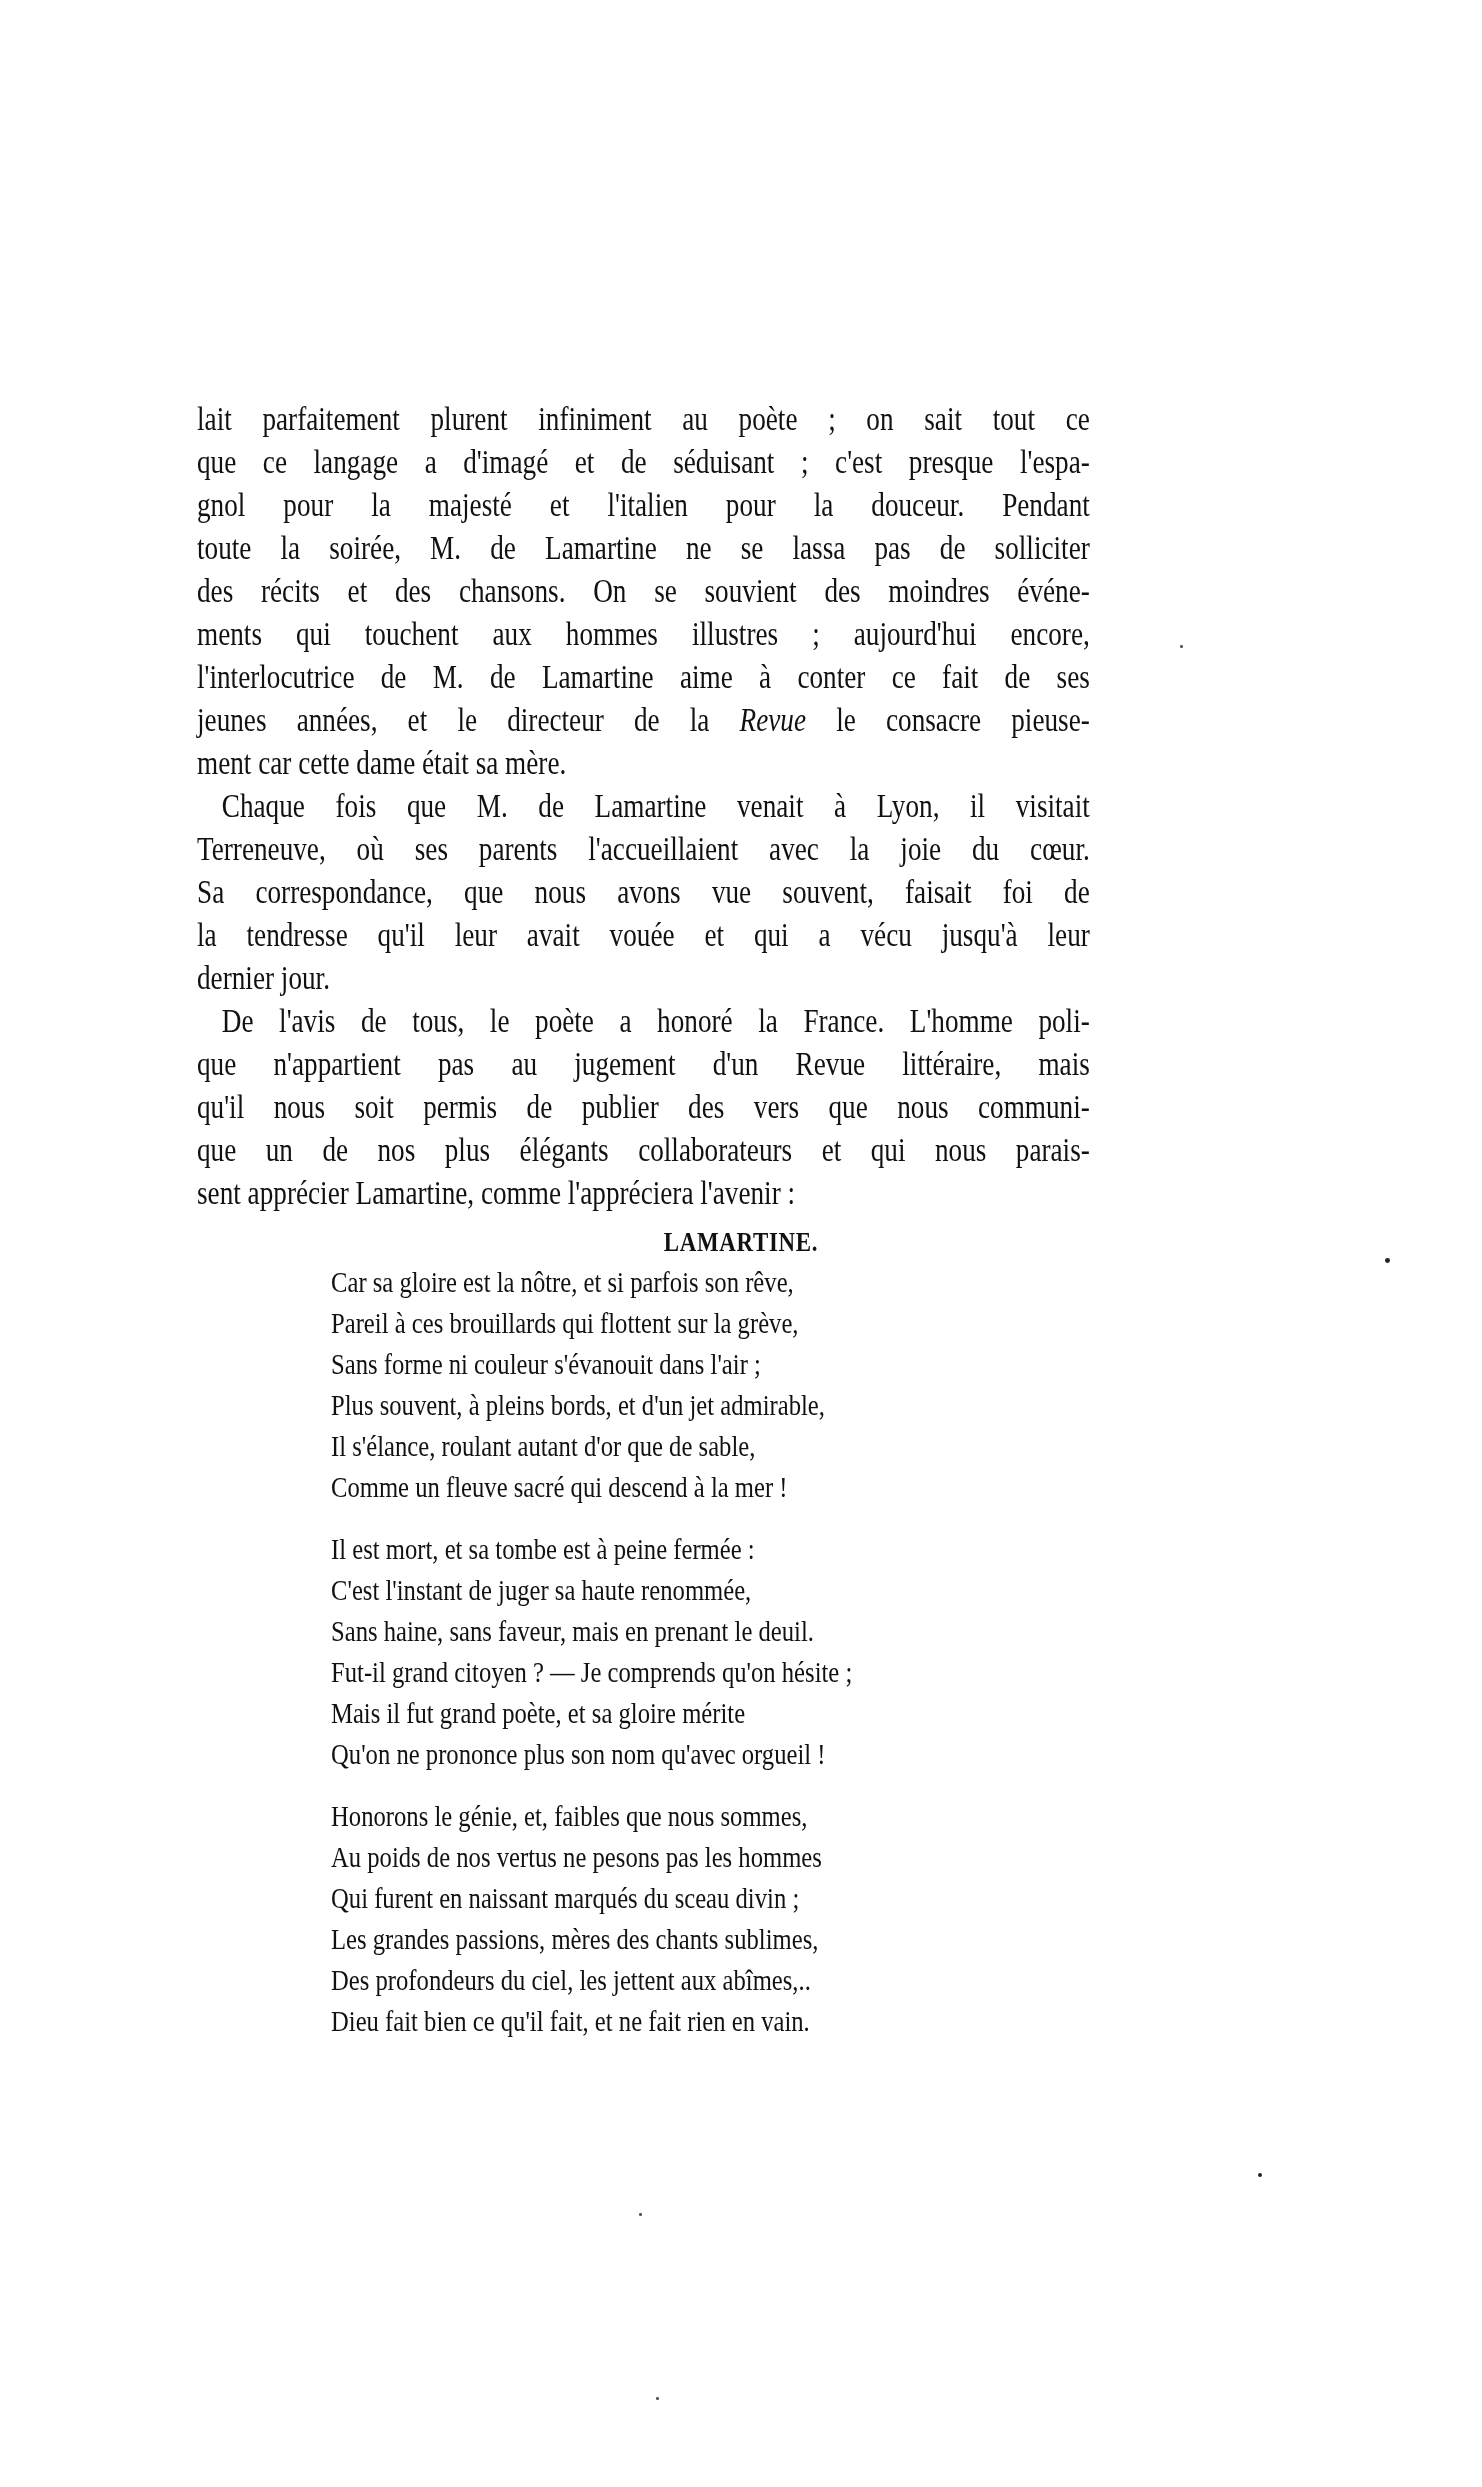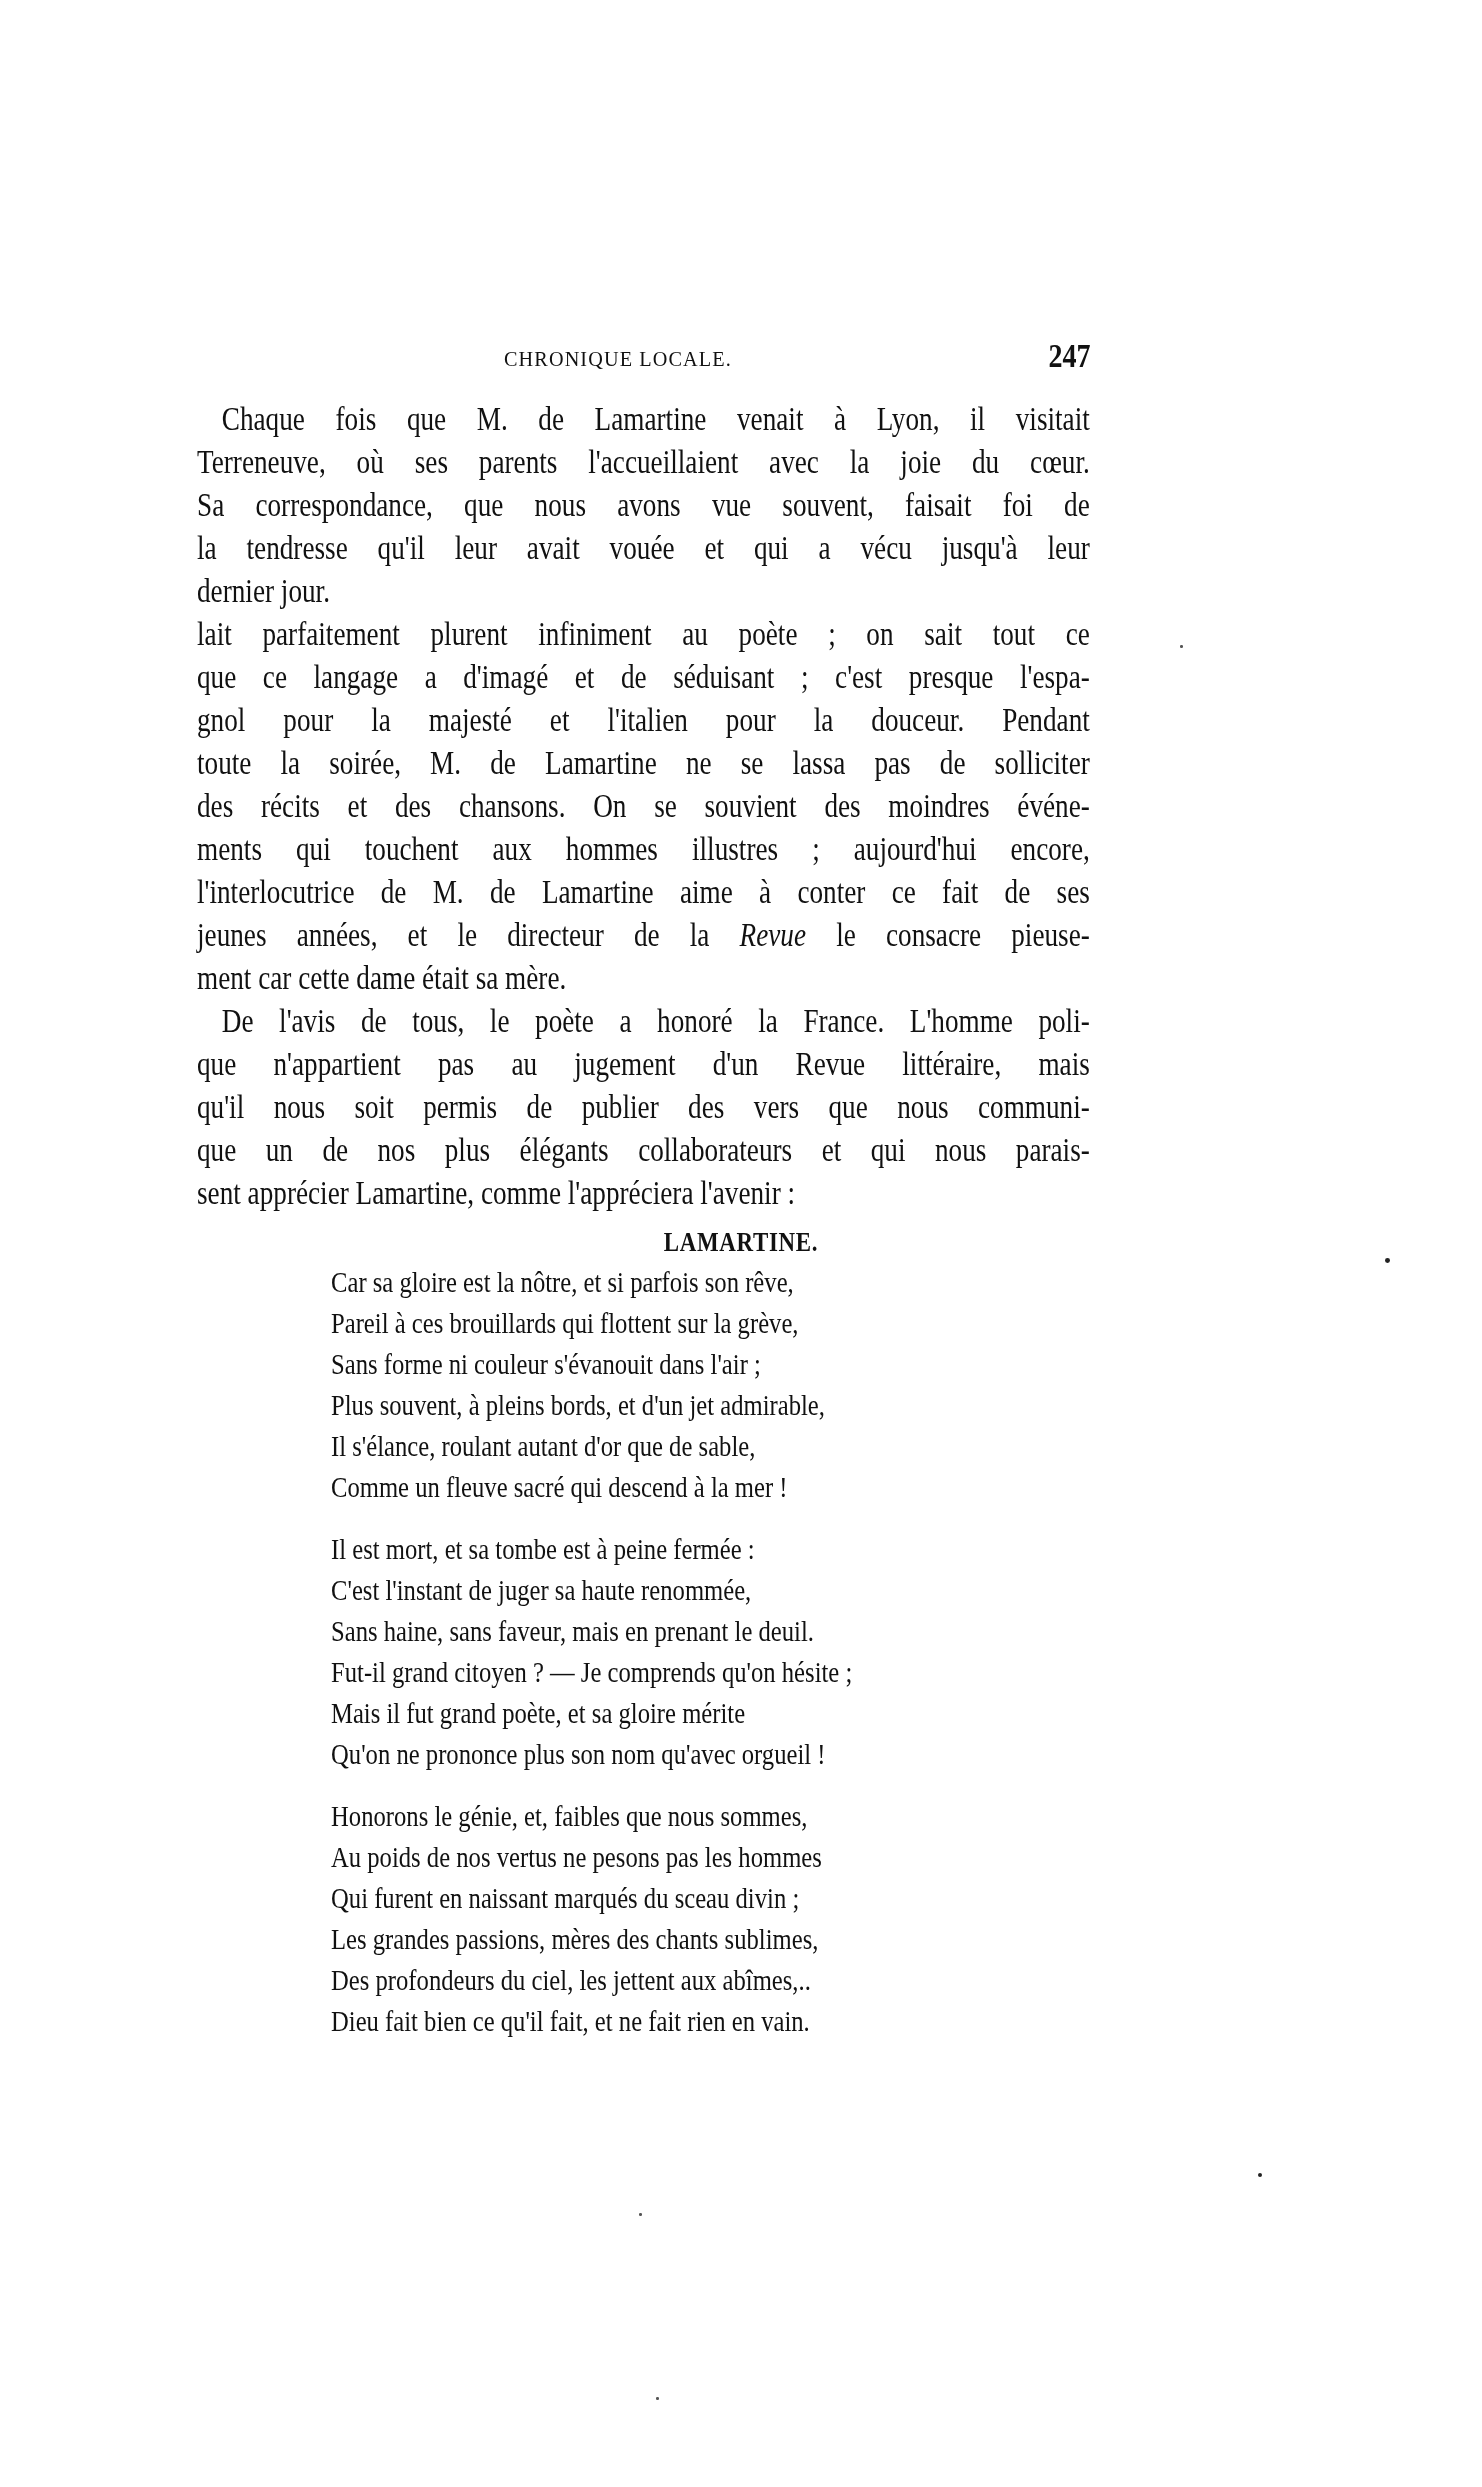--- a/index.html
+++ b/index.html
@@ -22,49 +22,45 @@
   .stanza { margin-bottom:21px; }
   .verse { height:41px; line-height:41px; font-size:29px; white-space:nowrap; transform:scaleX(0.85); transform-origin:left; }
   em { font-style:italic; }
   .speck { position:absolute; width:2.5px; height:2.5px; background:#555; border-radius:50%; }
 </style>
 </head>
 <body>
 
 <div class="page">
 
-  <div class="running-head">
-    <span class="running-title">CHRONIQUE LOCALE.</span>
-    <span class="page-number">247</span>
-  </div>
 
   <div class="prose">
-
-    <div>
-      <div class="line indent">Chaque fois que M. de Lamartine venait à Lyon, il visitait</div>
-      <div class="line">Terreneuve, où ses parents l'accueillaient avec la joie du cœur.</div>
-      <div class="line">Sa correspondance, que nous avons vue souvent, faisait foi de</div>
-      <div class="line">la tendresse qu'il leur avait vouée et qui a vécu jusqu'à leur</div>
-      <div class="line last">dernier jour.</div>
-    </div>
 
     <div>
       <div class="line">lait parfaitement plurent infiniment au poète ; on sait tout ce</div>
       <div class="line">que ce langage a d'imagé et de séduisant ; c'est presque l'espa-</div>
       <div class="line">gnol pour la majesté et l'italien pour la douceur. Pendant</div>
       <div class="line">toute la soirée, M. de Lamartine ne se lassa pas de solliciter</div>
       <div class="line">des récits et des chansons. On se souvient des moindres événe-</div>
       <div class="line">ments qui touchent aux hommes illustres ; aujourd'hui encore,</div>
       <div class="line">l'interlocutrice de M. de Lamartine aime à conter ce fait de ses</div>
       <div class="line">
         <span>jeunes années, et le directeur de la</span>
         <em>Revue</em>
         <span>le consacre pieuse-</span>
       </div>
       <div class="line last">ment car cette dame était sa mère.</div>
+    </div>
+
+    <div>
+      <div class="line indent">Chaque fois que M. de Lamartine venait à Lyon, il visitait</div>
+      <div class="line">Terreneuve, où ses parents l'accueillaient avec la joie du cœur.</div>
+      <div class="line">Sa correspondance, que nous avons vue souvent, faisait foi de</div>
+      <div class="line">la tendresse qu'il leur avait vouée et qui a vécu jusqu'à leur</div>
+      <div class="line last">dernier jour.</div>
     </div>
 
     <div>
       <div class="line indent">De l'avis de tous, le poète a honoré la France. L'homme poli-</div>
       <div class="line">que n'appartient pas au jugement d'un Revue littéraire, mais</div>
       <div class="line">qu'il nous soit permis de publier des vers que nous communi-</div>
       <div class="line">que un de nos plus élégants collaborateurs et qui nous parais-</div>
       <div class="line last">sent apprécier Lamartine, comme l'appréciera l'avenir :</div>
     </div>
   </div>

